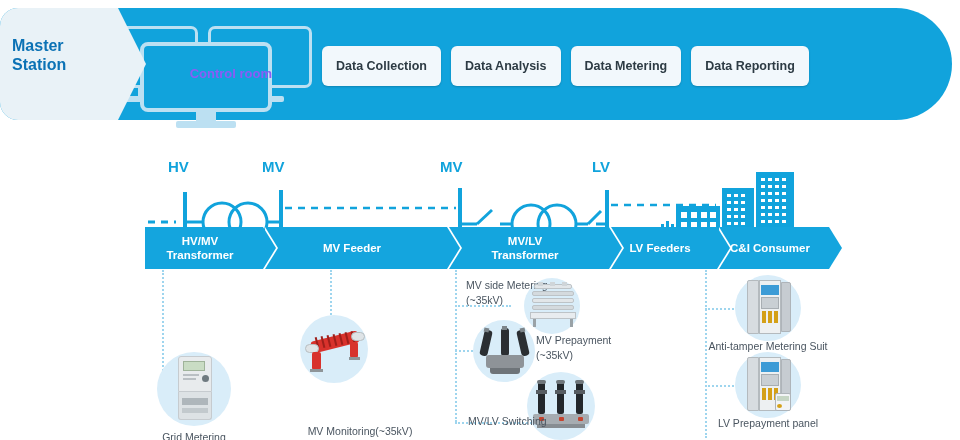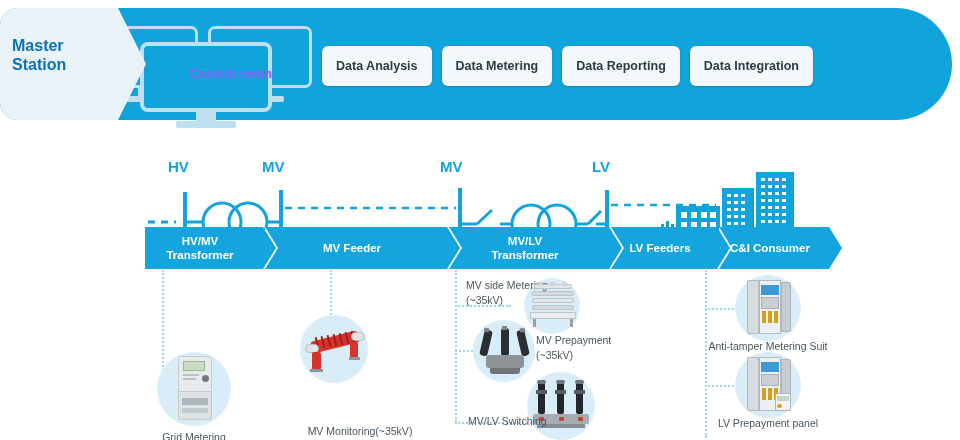--- a/index.html
+++ b/index.html
@@ -230,24 +230,24 @@
   <div class="monitor" id="monitor-right"></div>
   <div class="monitor-stand" id="monitor-right-neck"></div>
   <div class="monitor-stand" id="monitor-right-base"></div>
   <div class="monitor" id="monitor-center"></div>
   <div class="monitor-stand" id="monitor-center-neck"></div>
   <div class="monitor-stand" id="monitor-center-base"></div>
   <div id="control-room-label">Control room</div>
 </div>
 
 <div id="function-buttons">
+  <div class="func-btn">Data Collection</div>
   <div class="func-btn">Data Analysis</div>
   <div class="func-btn">Data Metering</div>
   <div class="func-btn">Data Reporting</div>
-  <div class="func-btn">Data Integration</div>
 </div>
 
 <div id="sld">
   <div class="volt-label" id="volt-hv">HV</div>
   <div class="volt-label" id="volt-mv1">MV</div>
   <div class="volt-label" id="volt-mv2">MV</div>
   <div class="volt-label" id="volt-lv">LV</div>
 
   <svg width="960" height="110" style="position:absolute;left:0;top:0;">
     <g stroke="#11A3DC" fill="none">

